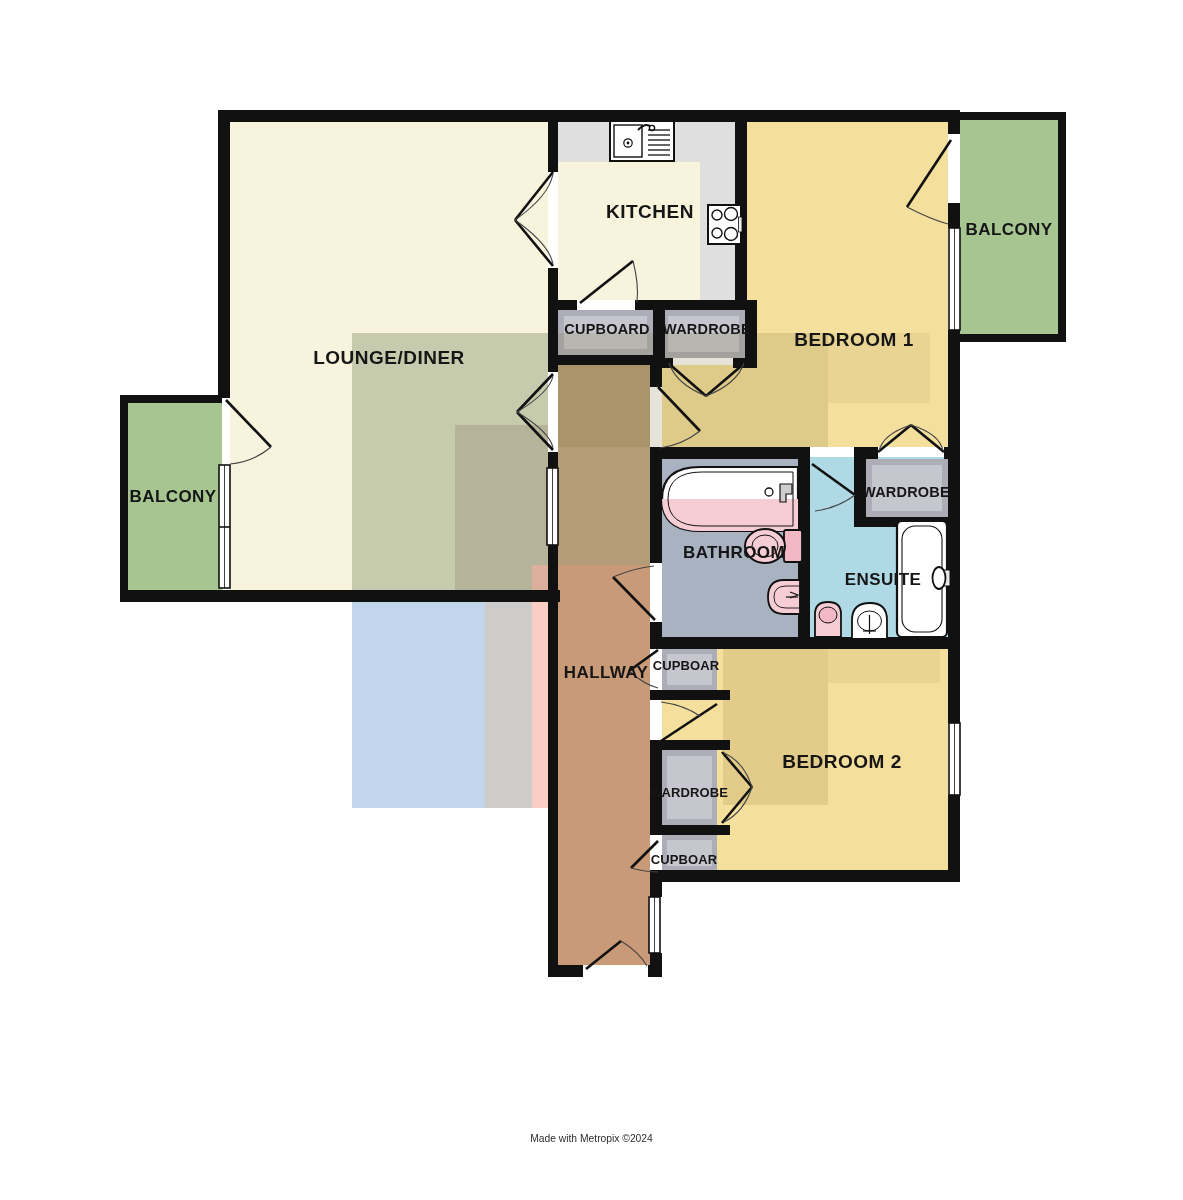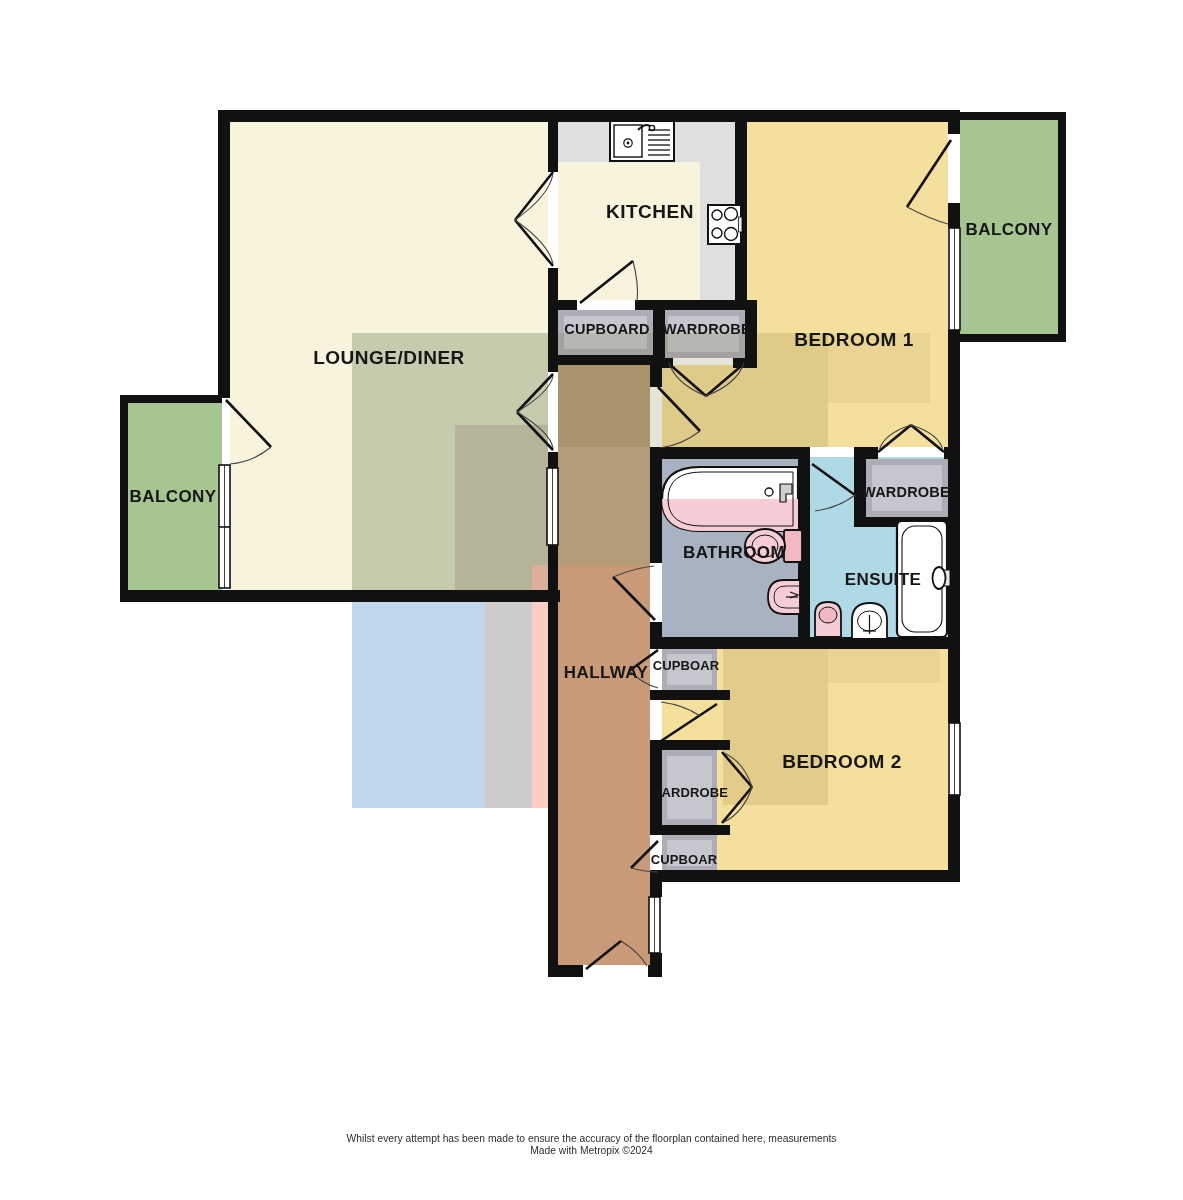--- a/index.html
+++ b/index.html
@@ -263,16 +263,15 @@
     <text x="607" y="334" class="room-label lbl-sm">CUPBOARD</text>
     <text x="707" y="334" class="room-label lbl-sm">WARDROBE</text>
     <text x="906" y="497" class="room-label lbl-sm">WARDROBE</text>
     <text x="686" y="670" class="room-label lbl-xs">CUPBOAR</text>
     <text x="689" y="797" class="room-label lbl-xs">WARDROBE</text>
     <text x="684" y="864" class="room-label lbl-xs">CUPBOAR</text>
   </g>
 </svg>
 
   <div id="footer">
-    <div>Whilst every attempt has been made to ensure the accuracy of the floorplan contained here, measurements</div>
     <div>Made with Metropix ©2024</div>
   </div>
 </div>
 
 </body></html>

